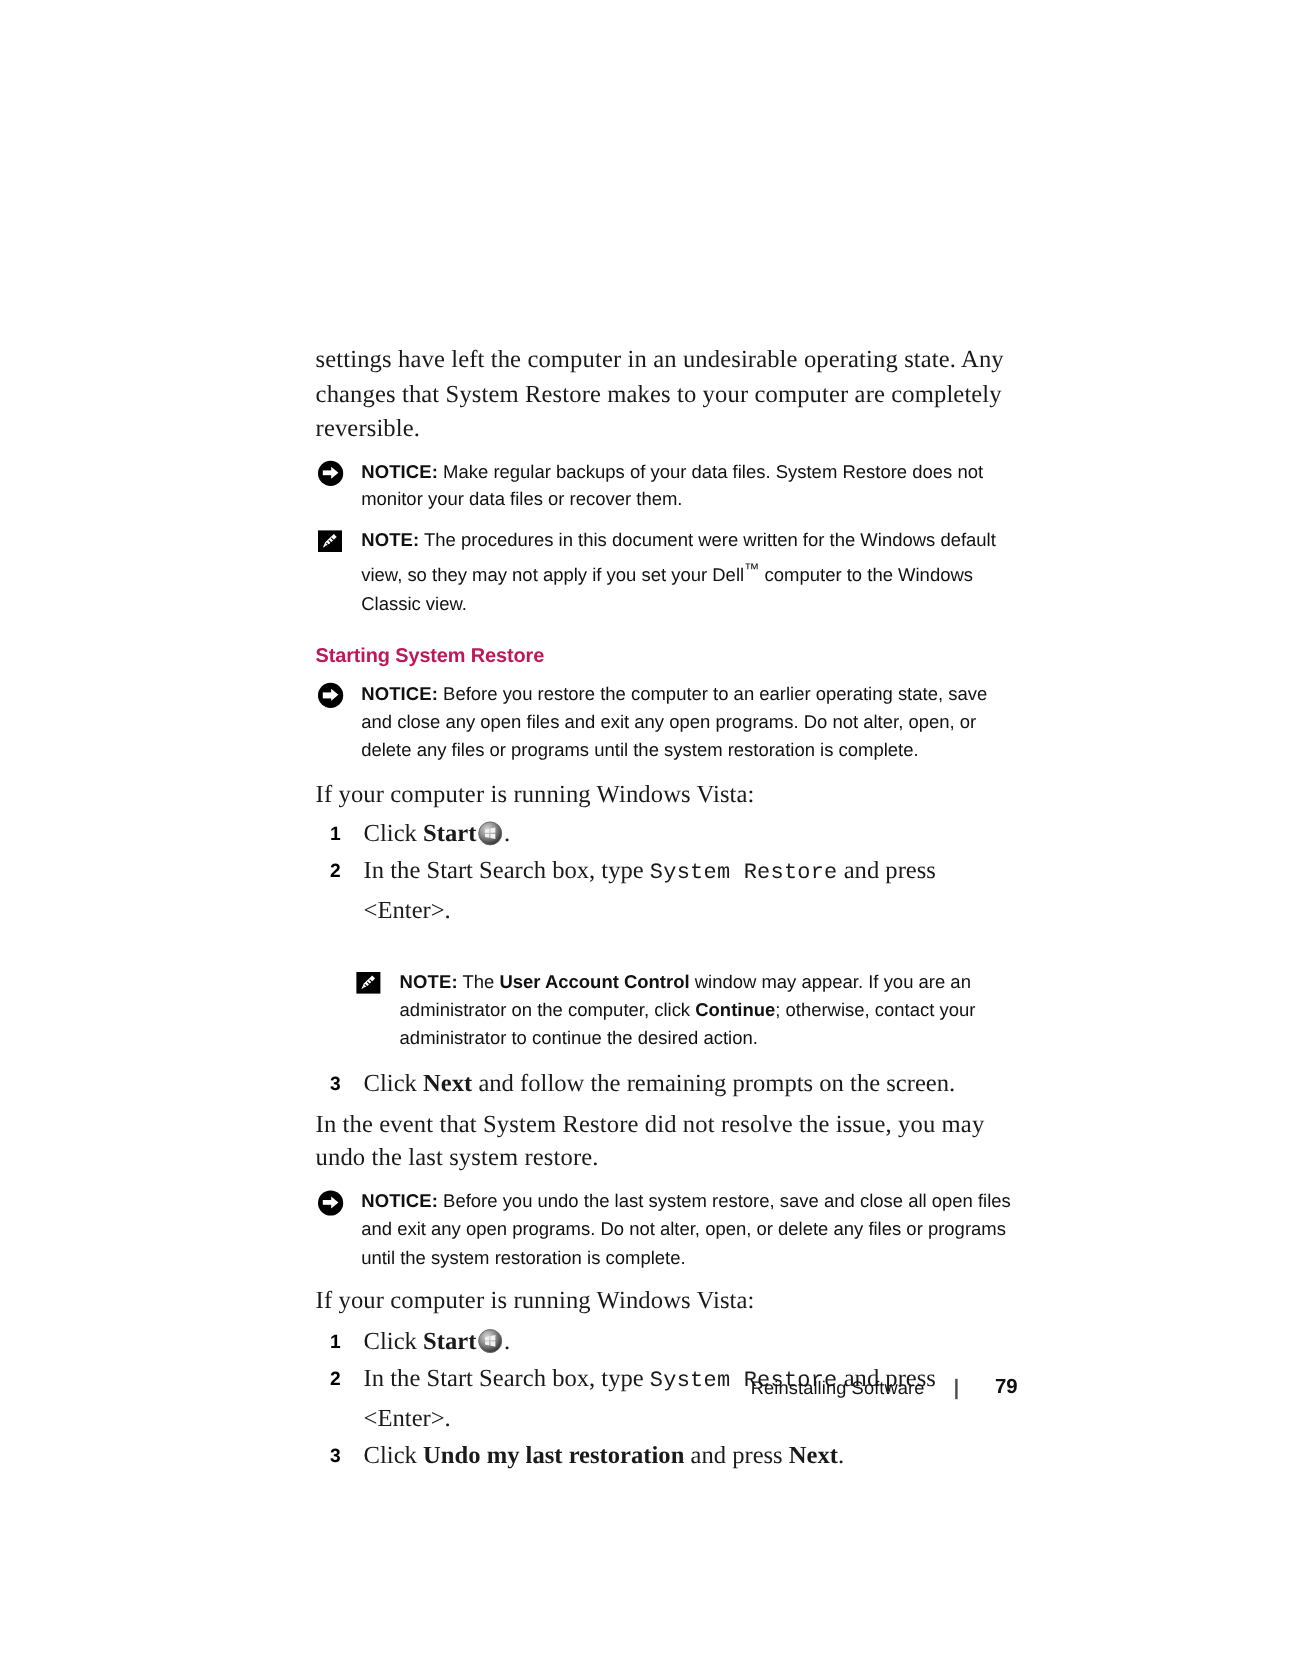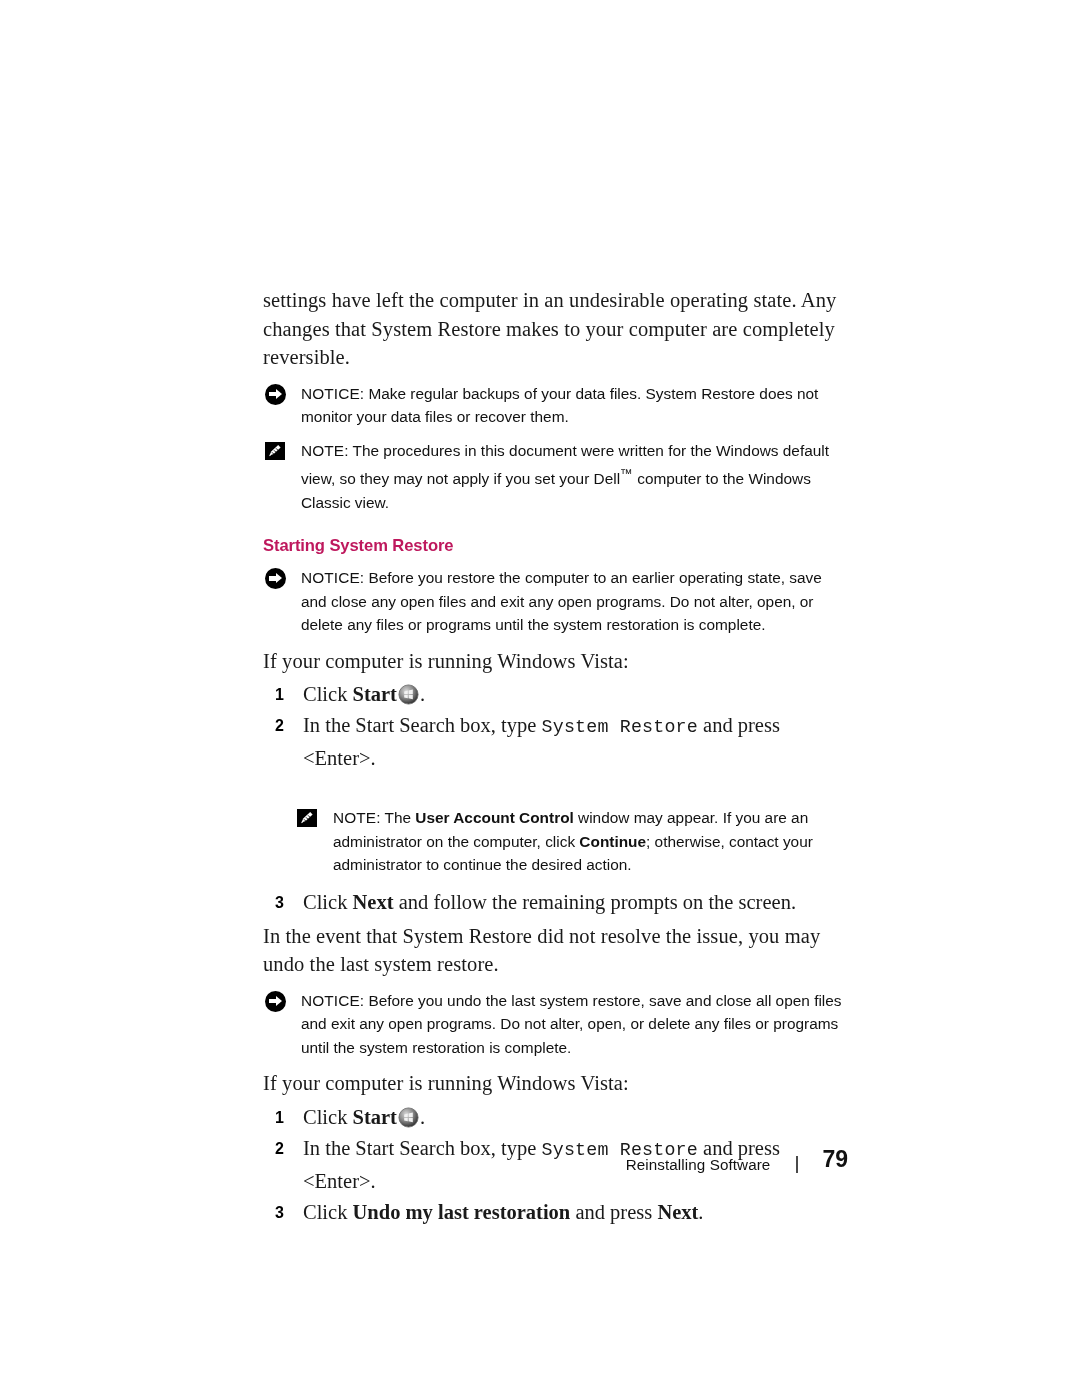--- a/index.html
+++ b/index.html
@@ -52,21 +52,21 @@
     color: #111111;
     font-stretch: condensed;
   }
   .admon.indented {
     margin-left: 32px;
     padding-left: 38px;
     margin-top: 32px;
   }
   .admon .admon-text { display: block; }
   .admon .lead {
-    font-weight: normal;
+    font-weight: bold;
     letter-spacing: 0.1px;
   }
   .admon .emb { font-weight: bold; }
 
   
   .icon-notice {
     position: absolute;
     left: 2px;
     top: 2px;
     width: 21px;
@@ -176,21 +176,21 @@
   .footer-title { letter-spacing: 0.1px; }
   .footer-sep {
     display: inline-block;
     width: 1.6px;
     height: 17px;
     background: #4a4a4a;
     margin: 0 24px 0 26px;
   }
   .footer-page {
     font-weight: bold;
-    font-size: 23px;
+    font-size: 17px;
     min-width: 26px;
     text-align: right;
   }
 </style>
 </head>
 <body>
 
 <div class="page">
 
   <div class="content">

